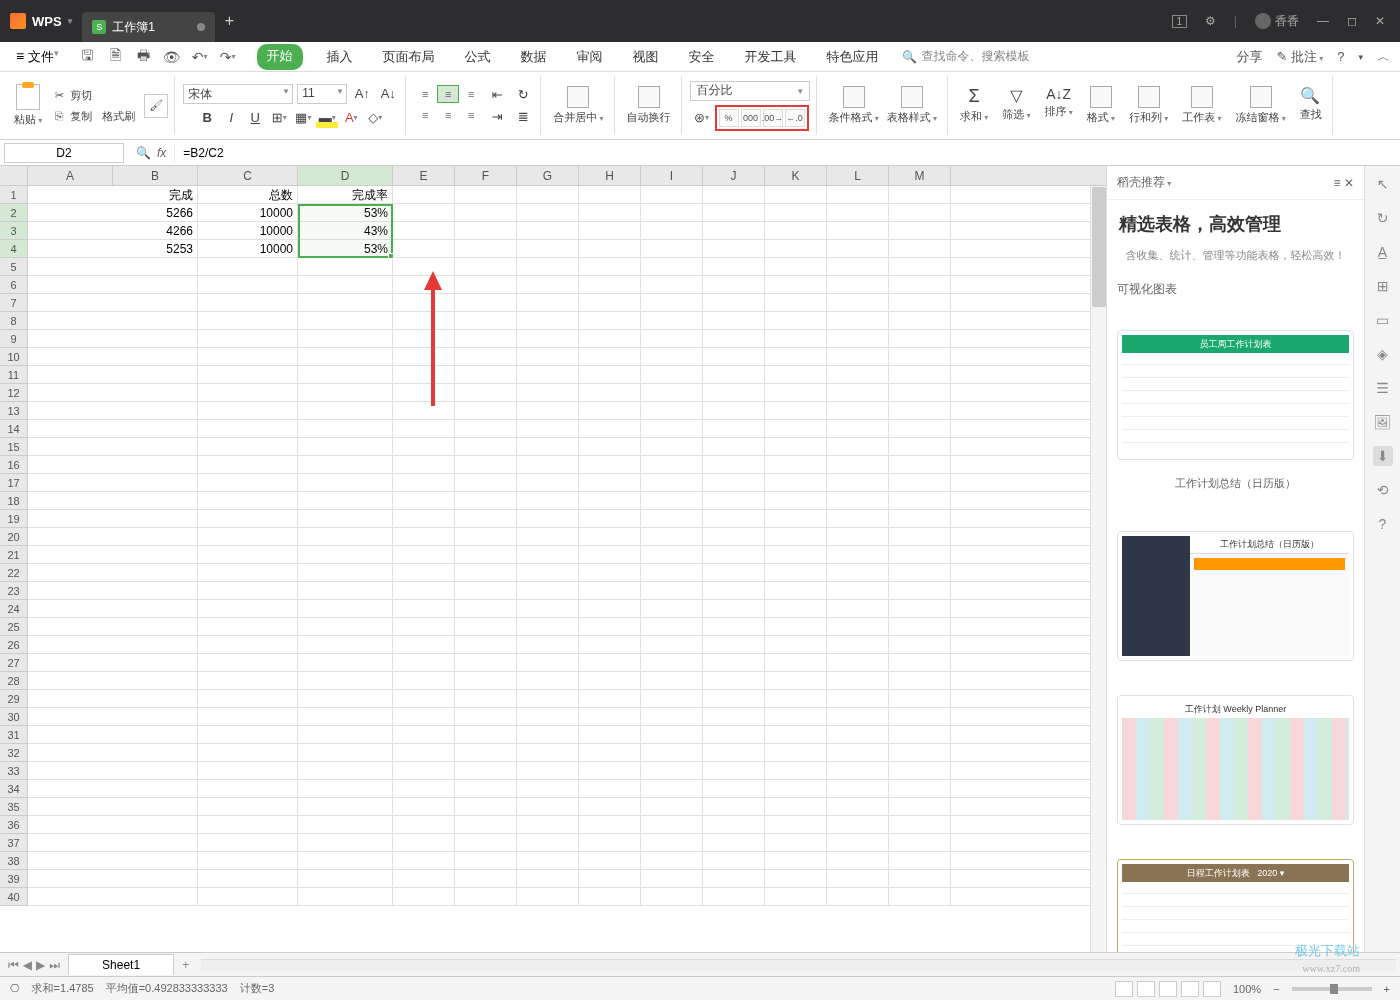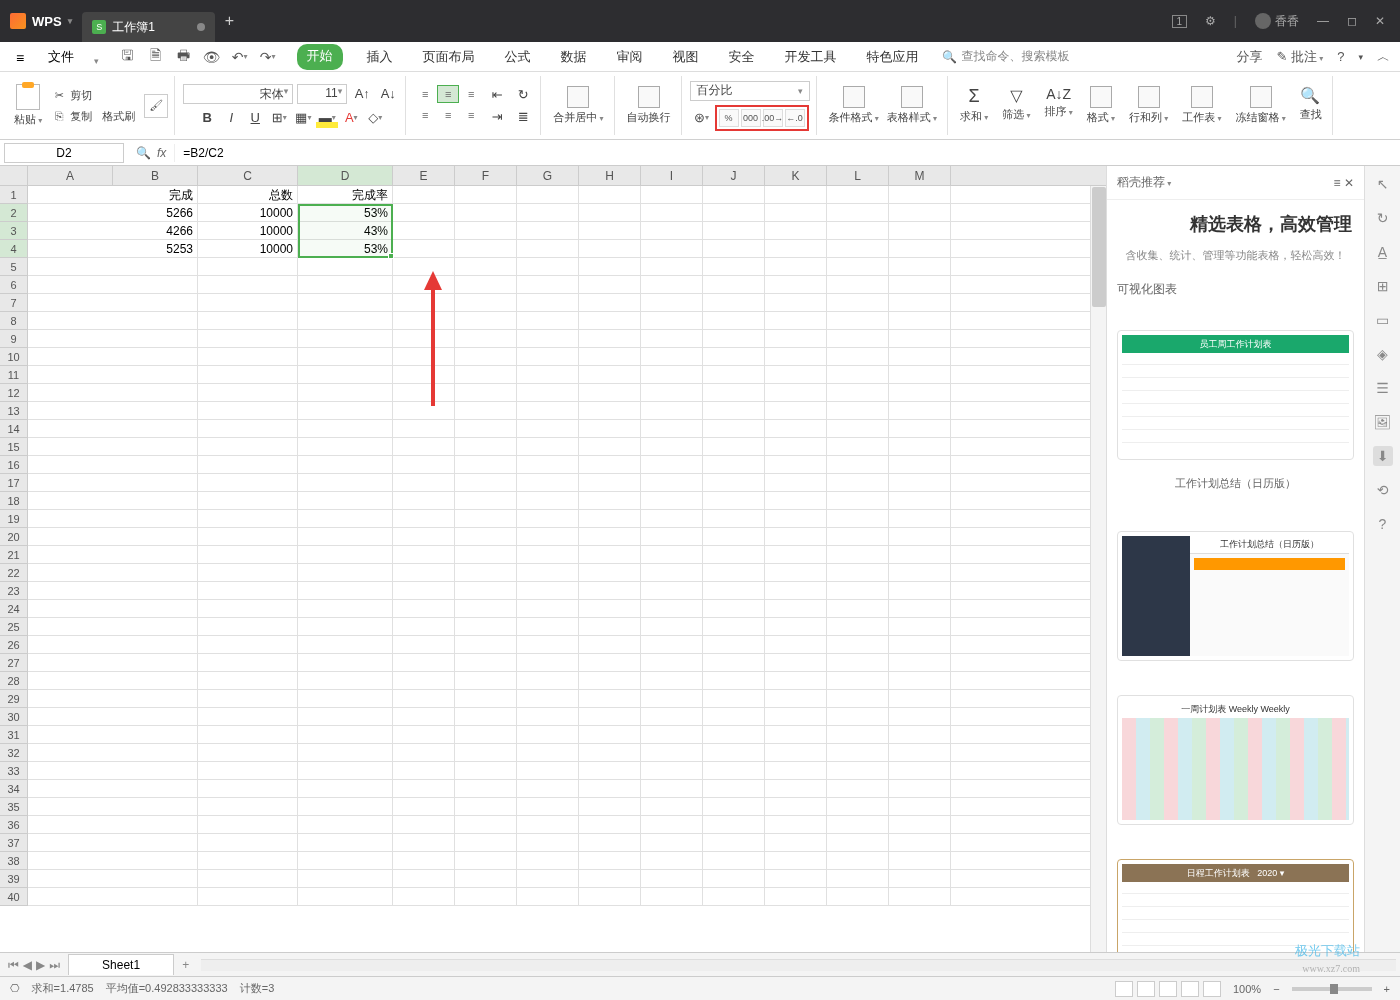--- a/index.html
+++ b/index.html
@@ -14,42 +14,42 @@
 .tab-close-dot { position: absolute; right: 10px; width: 8px; height: 8px; background: #888; border-radius: 50%; }
 .tab-add { color: #ccc; margin-left: 10px; font-size: 16px; cursor: pointer; }
 .title-spacer { flex: 1; }
 .win-controls { display: flex; gap: 18px; padding: 0 15px; color: #aaa; font-size: 12px; align-items: center; }
 .win-controls .user-badge { display: flex; align-items: center; gap: 4px; }
 .user-avatar { width: 16px; height: 16px; background: #666; border-radius: 50%; }
 .tray-num { border: 1px solid #888; padding: 0 4px; font-size: 10px; }
 
 
 .menu-bar { background: #fff; height: 30px; display: flex; align-items: center; padding: 0 10px; border-bottom: 1px solid #ddd; font-size: 13px; gap: 4px; }
-.file-btn { display: flex; align-items: flex-end; gap: 20px; padding: 2px 6px; }
+.file-btn { display: flex; align-items: flex-start; gap: 0; padding: 2px 6px; }
 .file-btn .hamburger { display: inline-block; width: 12px; }
 .file-btn .hamburger::before { content: "≡"; font-size: 14px; }
 .qat { display: flex; gap: 6px; align-items: center; margin-left: 8px; }
 .qat-icon { width: 22px; height: 22px; display: flex; align-items: center; justify-content: center; color: #555; cursor: pointer; font-size: 14px; }
 .menu-tabs { display: flex; gap: 18px; margin-left: 14px; }
 .menu-tab { padding: 4px 6px; cursor: pointer; color: #333; }
 .menu-tab.active { background: #4caf50; color: #fff; border-radius: 10px; padding: 3px 10px; }
 .menu-right { margin-left: auto; display: flex; gap: 14px; align-items: center; color: #555; }
 .search-sm { color: #888; font-size: 12px; display: flex; align-items: center; gap: 4px; }
 
 
 .ribbon { background: #fff; height: 68px; display: flex; align-items: center; padding: 4px 8px; border-bottom: 1px solid #d0d0d0; font-size: 11px; color: #444; gap: 2px; }
 .ribbon-group { display: flex; flex-direction: column; align-items: center; padding: 0 6px; border-right: 1px solid #e0e0e0; height: 100%; justify-content: center; }
 .paste-btn { display: flex; flex-direction: column; align-items: center; gap: 2px; }
 .paste-icon { width: 24px; height: 26px; border: 1px solid #bbb; background: #fff; position: relative; }
 .paste-icon::before { content: ""; position: absolute; top: -3px; left: 5px; width: 12px; height: 6px; background: #ffa726; border-radius: 2px; }
 .ribbon-sm-btn { display: flex; align-items: center; gap: 3px; padding: 2px 3px; cursor: pointer; font-size: 11px; }
 .ribbon-icon { width: 16px; height: 16px; display: inline-flex; align-items: center; justify-content: center; color: #555; }
 .clip-col { display: flex; flex-direction: column; gap: 1px; }
 .fmt-painter { width: 24px; height: 24px; border: 1px solid #ccc; display: flex; align-items: center; justify-content: center; }
-.font-row { display: flex; gap: 4px; align-items: center; margin-bottom: 4px; text-align: right; }
+.font-row { display: flex; gap: 4px; align-items: center; margin-bottom: 4px; }
 .font-select { border: 1px solid #ccc; padding: 1px 4px; font-size: 12px; height: 20px; background: #fff; }
 .font-name { width: 110px; }
 .font-size { width: 50px; }
 .font-btns { display: flex; gap: 2px; }
 .fb { width: 22px; height: 20px; display: flex; align-items: center; justify-content: center; cursor: pointer; font-size: 13px; }
 .align-grid { display: grid; grid-template-columns: repeat(3, 22px); gap: 1px; }
 .align-cell { width: 22px; height: 18px; display: flex; align-items: center; justify-content: center; font-size: 11px; color: #666; }
 .align-cell.selected { background: #d4e8d4; border: 1px solid #4caf50; }
 .indent-col { display: flex; flex-direction: column; gap: 2px; margin-left: 4px; }
 .big-btn { display: flex; flex-direction: column; align-items: center; gap: 2px; cursor: pointer; padding: 2px 4px; }
@@ -85,21 +85,21 @@
 .cD { width: 95px; text-align: right; } .cE, .cF, .cG, .cH, .cI, .cJ, .cK, .cL, .cM { width: 62px; }
 .selection-box { position: absolute; border: 2px solid #4caf50; background: rgba(76,175,80,0.05); pointer-events: none; left: 270px; top: 18px; width: 95px; height: 54px; }
 .fill-handle { position: absolute; width: 6px; height: 6px; background: #4caf50; border: 1px solid #fff; right: -3px; bottom: -3px; }
 .red-arrow { position: absolute; left: 390px; top: 80px; }
 .scroll-v { position: absolute; right: 0; top: 20px; bottom: 0; width: 16px; background: #f4f4f4; border-left: 1px solid #ddd; }
 .scroll-v-thumb { width: 14px; height: 120px; background: #ccc; margin: 1px; border-radius: 2px; }
 
 
 .right-panel { width: 258px; background: #fff; border-left: 1px solid #ddd; display: flex; flex-direction: column; font-size: 12px; }
 .rp-header { padding: 8px 10px; border-bottom: 1px solid #eee; display: flex; align-items: center; justify-content: space-between; color: #666; }
-.rp-title-big { text-align: right; font-size: 18px; font-weight: bold; color: #333; padding: 12px; }
+.rp-title-big { text-align: left; font-size: 18px; font-weight: bold; color: #333; padding: 12px; }
 .rp-sub { text-align: center; color: #888; font-size: 11px; padding-bottom: 10px; }
 .rp-tags { display: flex; flex-wrap: wrap; gap: 6px; padding: 6px 10px; }
 .rp-tag { background: #f0f0f0; padding: 4px 10px; border-radius: 3px; color: #666; cursor: pointer; font-size: 11px; }
 .rp-tag.search { color: #bbb; }
 .rp-section-title { padding: 8px 10px; color: #666; font-size: 12px; }
 .rp-thumbs { padding: 0 10px; display: flex; flex-direction: column; gap: 10px; overflow-y: auto; flex: 1; }
 .rp-thumb { border: 1px solid #e0e0e0; border-radius: 4px; padding: 4px; margin-top: 24px; }
 .rp-thumb-inner { height: 120px; background: #fafafa; display: flex; flex-direction: column; }
 .thumb-hdr { height: 18px; display: flex; align-items: center; justify-content: center; font-size: 9px; color: #fff; }
 .thumb-body { flex: 1; background: repeating-linear-gradient(0deg, #fff, #fff 12px, #eee 12px, #eee 13px); }
@@ -1052,21 +1052,21 @@
           <div style="width:30%;background:#2d3748"></div>
           <div style="flex:1">
               <div class="thumb-hdr" style="background:#fff;color:#333;border-bottom:1px solid #ddd">工作计划总结（日历版）</div>
               <div style="height:12px;background:#ff9800;margin:4px"></div>
               <div class="thumb-body"></div>
             </div>
         </div>
       </div>
       <div class="rp-thumb">
         <div class="rp-thumb-inner">
-            <div class="thumb-hdr" style="background:#fff;color:#333">一周计划表 Weekly Weekly</div>
+            <div class="thumb-hdr" style="background:#fff;color:#333">工作计划 Weekly Planner</div>
             <div class="thumb-body" style="background:repeating-linear-gradient(90deg,#f8d7da,#f8d7da 14px,#d1ecf1 14px,#d1ecf1 28px,#d4edda 28px,#d4edda 42px)"></div>
           </div>
       </div>
       <div class="rp-thumb" style="border-color:#c9a568">
         <div class="rp-thumb-inner">
             <div class="thumb-hdr" style="background:#8b7355">日程工作计划表 &nbsp; 2020 ▾</div>
             <div class="thumb-body"></div>
           </div>
       </div>
     </div>

